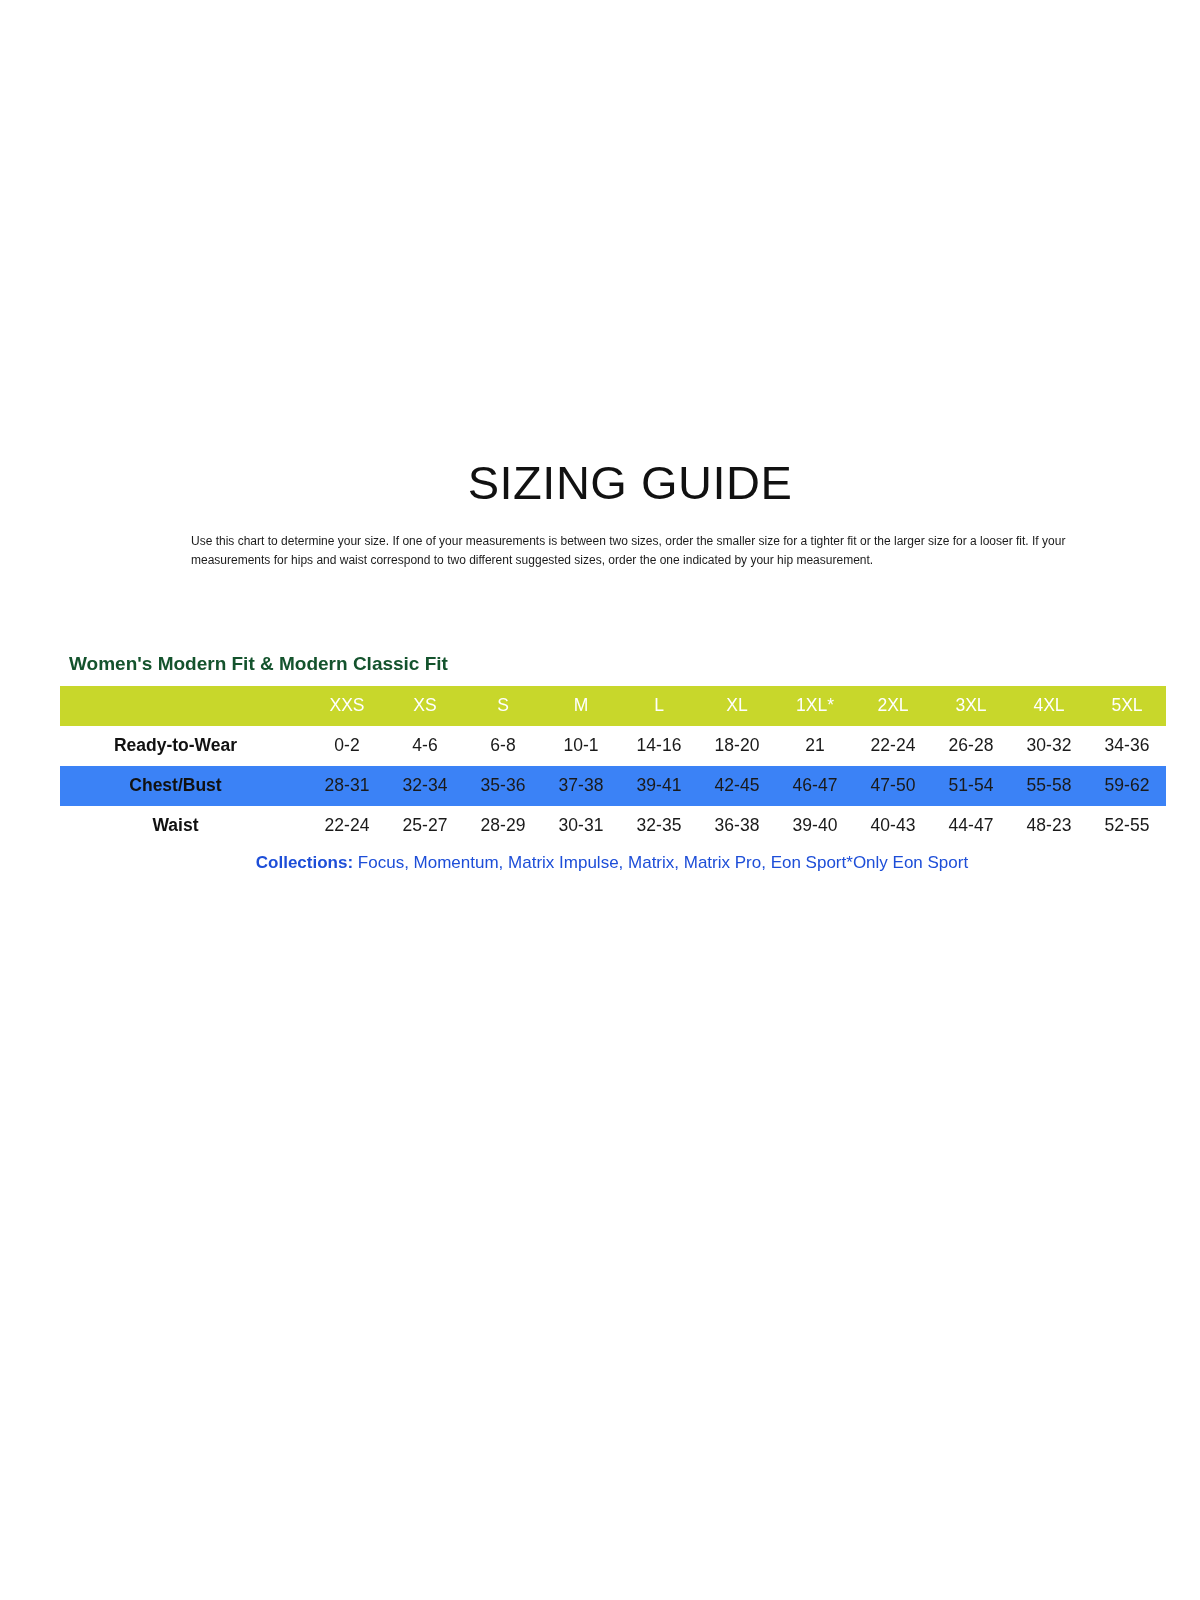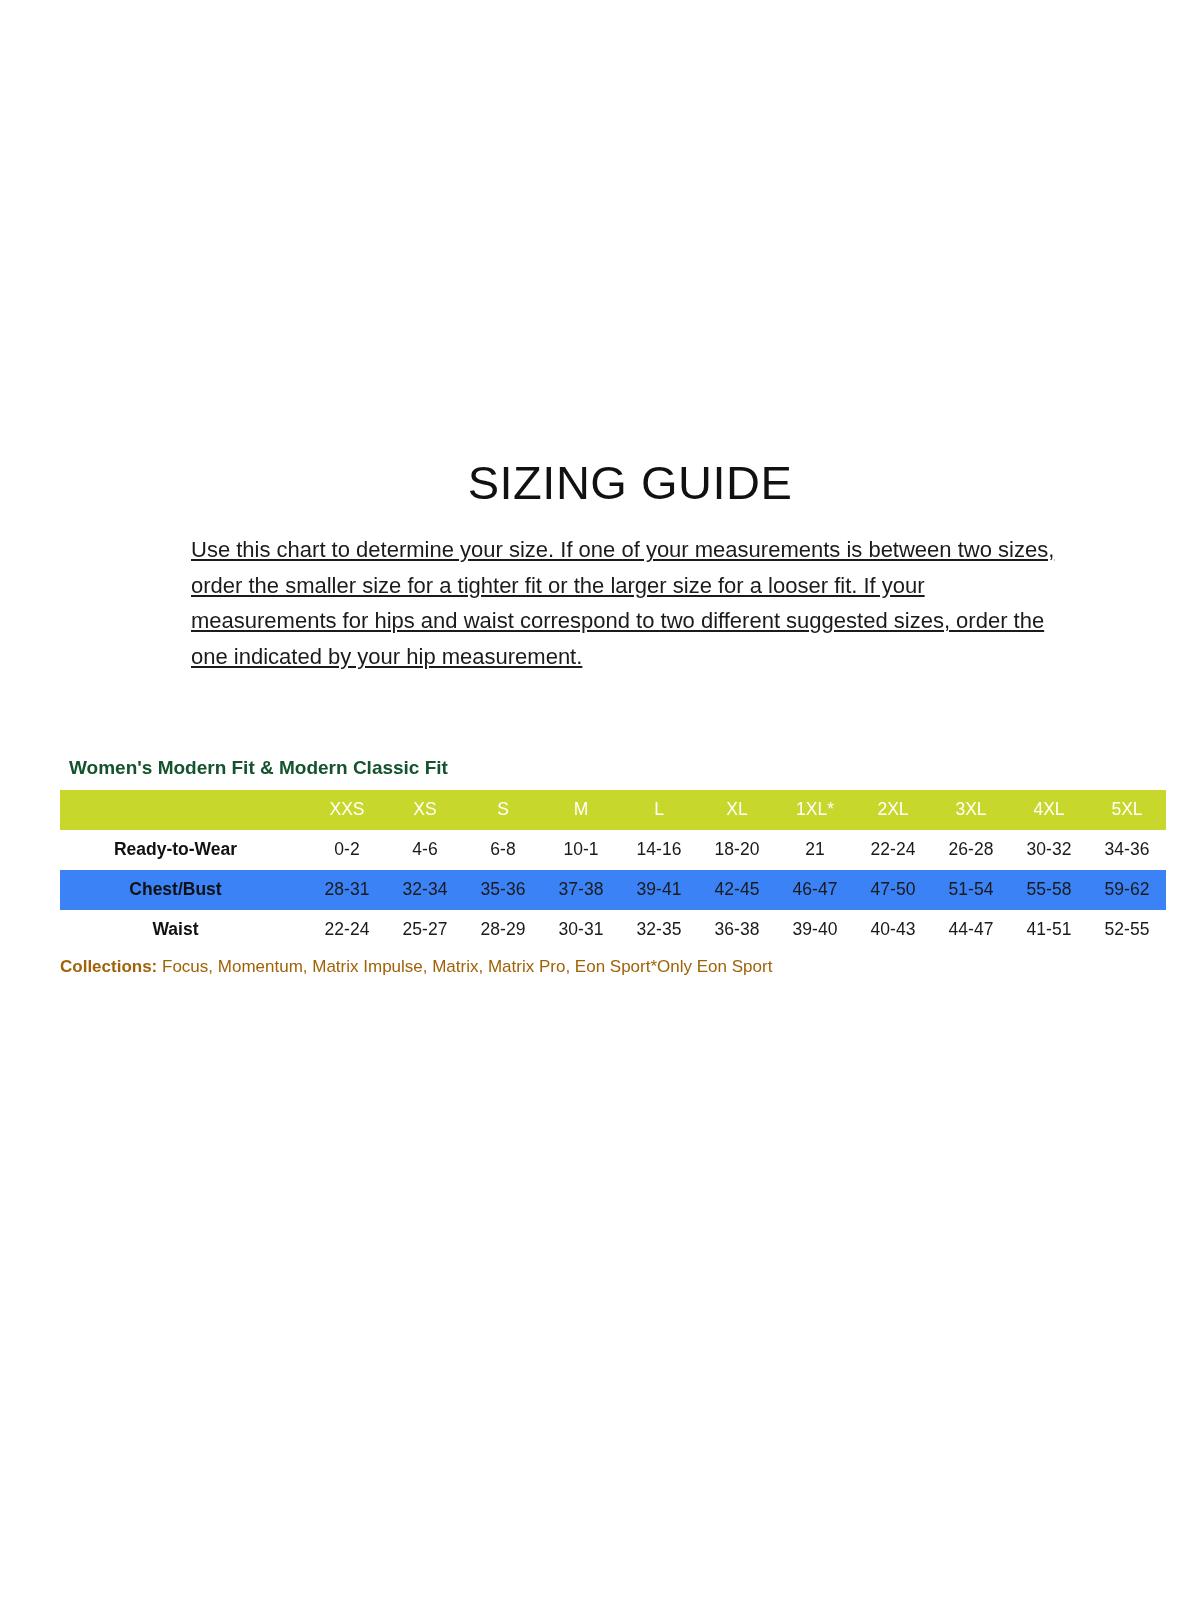--- a/index.html
+++ b/index.html
@@ -31,26 +31,25 @@
     font-size: 47px;
     font-weight: 400;
     letter-spacing: 0.5px;
     color: #111111;
     margin: 0 0 22px 0;
     padding-left: 36px;
   }
   .intro {
     margin: 8px auto;
     width: 918px;
-    font-size: 22px;
+    font-size: 12px;
     line-height: 1.62;
     color: #1b1b1b;
     padding-left: 38px;
     box-sizing: border-box;
-    text-decoration: underline;
   }
   .section-title {
     margin: 82px 0 0 9px;
     font-size: 19px;
     font-weight: bold;
     color: #14532d;
   }
   table.size-table {
     margin-top: 11px;
     border-collapse: collapse;
@@ -83,25 +82,25 @@
   }
   tbody td.row-label {
     text-align: center;
     padding-right: 17px;
     font-weight: bold;
     color: #111111;
   }
   .footer-row {
     margin-top: 7px;
     display: flex;
-    justify-content: flex-start;
+    justify-content: center;
     align-items: baseline;
     width: 1104px;
     font-size: 17px;
-    color: #a16207;
+    color: #1d4ed8;
   }
   .footer-left b { font-weight: bold; }
   .footer-right { white-space: nowrap; }
 </style>
 </head>
 <body>
 
 <div class="page">
   <div class="content">
 
@@ -175,21 +174,21 @@
           <td class="row-label">Waist</td>
           <td>22-24</td>
           <td>25-27</td>
           <td>28-29</td>
           <td>30-31</td>
           <td>32-35</td>
           <td>36-38</td>
           <td>39-40</td>
           <td>40-43</td>
           <td>44-47</td>
-          <td>41-51</td>
+          <td>48-23</td>
           <td>52-55</td>
         </tr>
       </tbody>
     </table>
 
     <div class="footer-row">
       <div class="footer-left">
         <b>Collections:</b>
         <span>Focus, Momentum, Matrix Impulse, Matrix, Matrix Pro, Eon Sport</span>
       </div>

